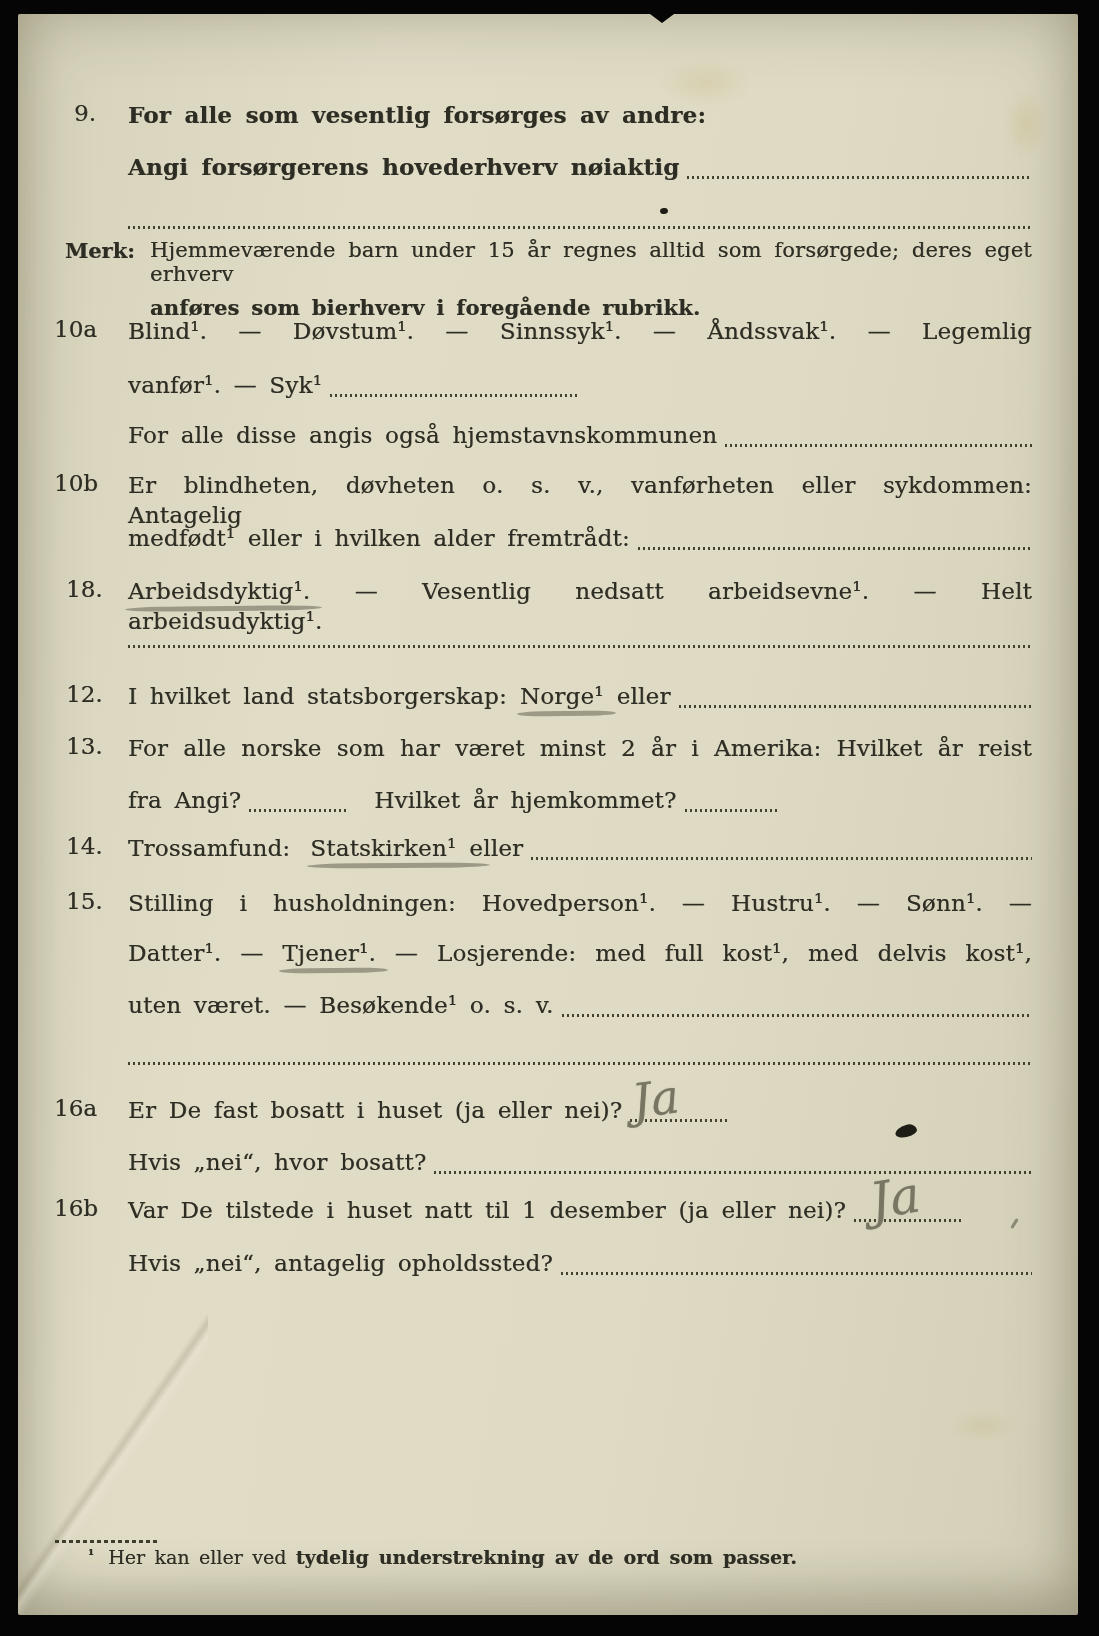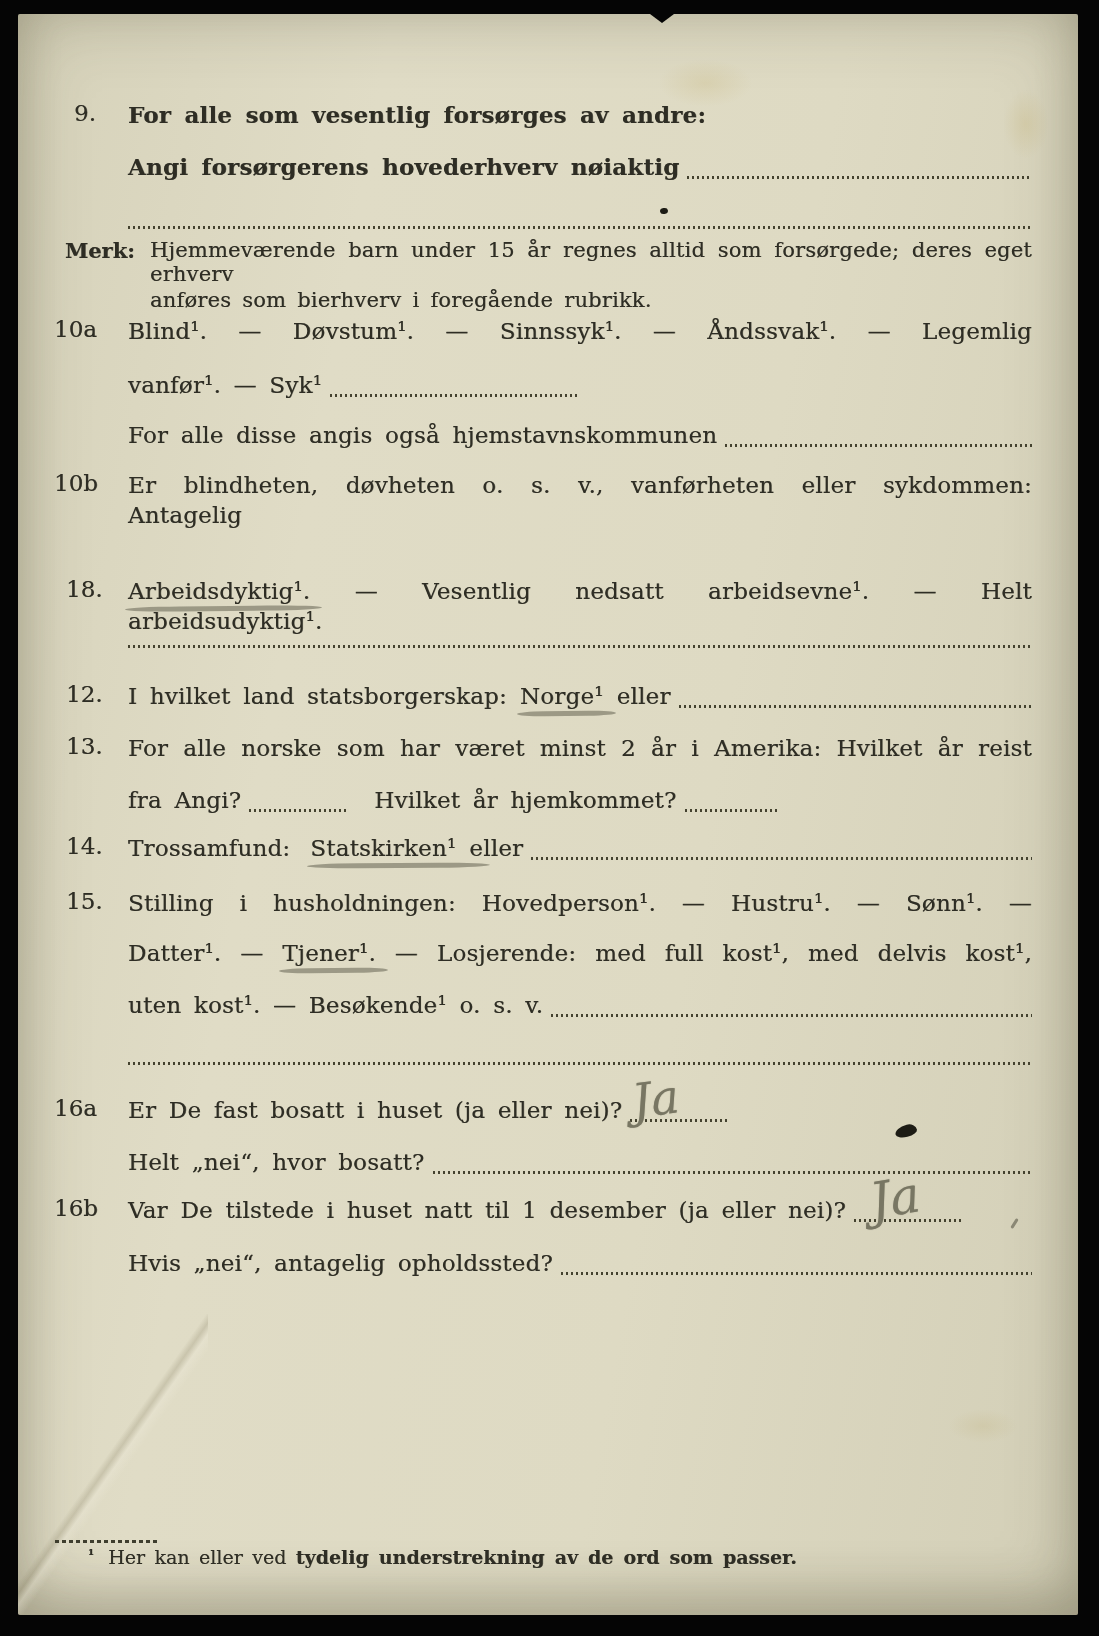--- a/index.html
+++ b/index.html
@@ -53,21 +53,21 @@
   .ja{position:absolute;font-style:italic;font-weight:400;color:#787663;
     font-family:"DejaVu Serif",serif;text-shadow:0 0 1px rgba(120,118,99,.6);}
   .ja.a1{left:2px;top:-48px;font-size:47px;transform:rotate(-7deg);}
   .ja.a2{left:16px;top:-50px;font-size:50px;transform:rotate(-9deg);}
   
   .merk{position:absolute;top:224px;left:0;width:1014px;}
   .merk .label{position:absolute;left:47px;top:0;font-size:21px;font-weight:700;color:#2e2d24;
     text-shadow:.4px .4px 0 rgba(46,45,36,.55);}
   .merk .ml{margin-left:132px;width:882px;font-size:21px;line-height:24px;color:#2e2d24;
     letter-spacing:.2px;word-spacing:.2em;text-shadow:.4px .4px 0 rgba(46,45,36,.55);}
-  .merk .ml.l2{margin-top:2px;text-align:left;text-align-last:left;}
+  .merk .ml.l2{margin-top:10px;text-align:left;text-align-last:left;font-weight:bold;}
   
   .inkdot{position:absolute;background:#1d1c15;border-radius:50%;}
   .d1{left:642px;top:194px;width:8px;height:6px;transform:rotate(-12deg);}
   .d2{left:877px;top:1111px;width:22px;height:12px;transform:rotate(-14deg);border-radius:60% 40% 50% 50%/60% 60% 40% 40%;}
   .ptick{position:absolute;left:995px;top:1204px;width:3px;height:11px;background:#8b8875;transform:rotate(32deg);border-radius:2px;}
   
   .fnrule{position:absolute;left:37px;top:1526px;width:105px;height:3px;
     background-image:repeating-linear-gradient(90deg,#3f3e2e 0 4px,transparent 4px 7px);}
   .fnrow{position:absolute;left:70px;top:1532px;font-size:19px;color:#2e2d24;
     word-spacing:.18em;text-shadow:.3px .3px 0 rgba(46,45,36,.5);}
@@ -112,20 +112,24 @@
     </div>
     <div class="row" style="top:406px">
       <span class="txt">For alle disse angis også hjemstavnskommunen</span>
       <span class="leader"></span>
     </div>
 
     <div class="row block" style="top:456px">
       <span class="num">10b</span>
       <span class="txt jfull">Er blindheten, døvheten o. s. v., vanførheten eller sykdommen: Antagelig</span>
     </div>
+    <div class="row" style="top:509px">
+      <span class="txt">medfødt¹ eller i hvilken alder fremtrådt:</span>
+      <span class="leader"></span>
+    </div>
 
     <div class="row block" style="top:562px">
       <span class="num" style="left:48px">18.</span>
       <span class="txt jfull"><span class="pu">Arbeidsdyktig¹.</span>
         <span>— Vesentlig nedsatt arbeidsevne¹. — Helt arbeidsudyktig¹.</span></span>
     </div>
 
     <div class="sep" style="top:631px"></div>
 
     <div class="row" style="top:667px">
@@ -158,35 +162,35 @@
     <div class="row block" style="top:874px">
       <span class="num" style="left:48px">15.</span>
       <span class="txt jfull">Stilling i husholdningen: Hovedperson¹. — Hustru¹. — Sønn¹. —</span>
     </div>
     <div class="row block" style="top:924px">
       <span class="txt jfull"><span>Datter¹. —</span>
         <span class="pu">Tjener¹.</span>
         <span>— Losjerende: med full kost¹, med delvis kost¹,</span></span>
     </div>
     <div class="row" style="top:976px">
-      <span class="txt">uten kost¹. — Besøkende¹ o. s. v.</span>
+      <span class="txt">uten været. — Besøkende¹ o. s. v.</span>
       <span class="leader"></span>
     </div>
 
     <div class="sep" style="top:1048px"></div>
 
     <div class="row" style="top:1081px">
       <span class="num">16a</span>
       <span class="txt">Er De fast bosatt i huset (ja eller nei)?</span>
       <span class="awrap" style="width:100px">
         <span class="ja a1">Ja</span>
       </span>
     </div>
     <div class="row" style="top:1133px">
-      <span class="txt">Helt „nei“, hvor bosatt?</span>
+      <span class="txt">Hvis „nei“, hvor bosatt?</span>
       <span class="leader"></span>
     </div>
 
     <div class="inkdot d2"></div>
 
     <div class="row" style="top:1181px">
       <span class="num">16b</span>
       <span class="txt">Var De tilstede i huset natt til 1 desember (ja eller nei)?</span>
       <span class="awrap" style="width:107px">
         <span class="ja a2">Ja</span>

